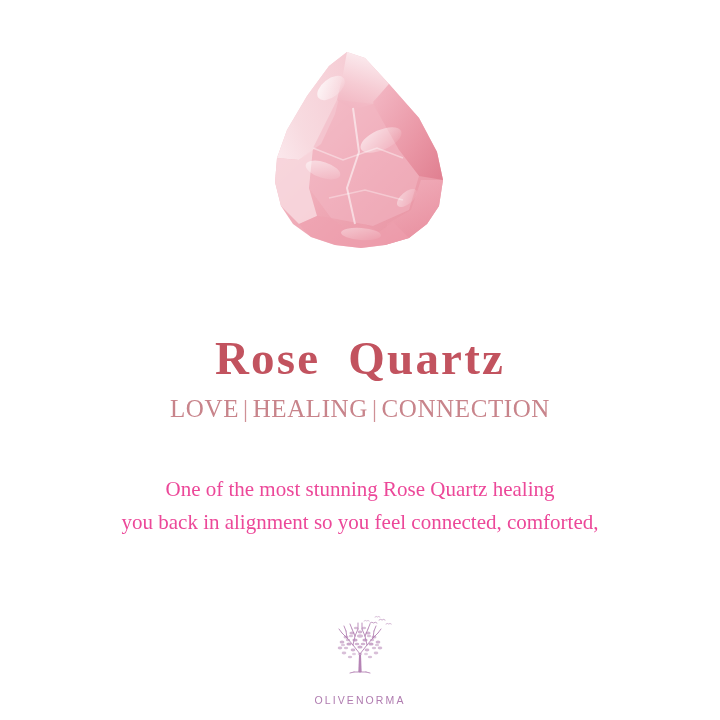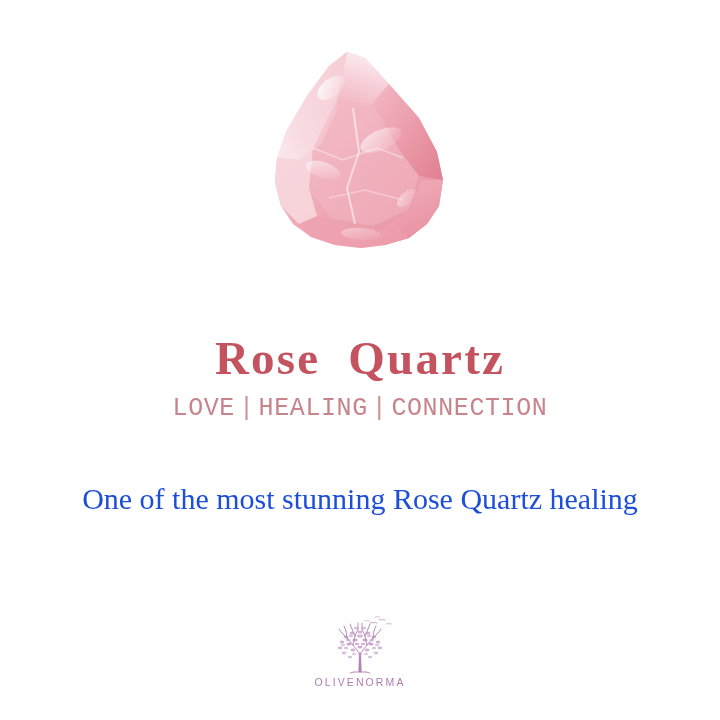--- a/index.html
+++ b/index.html
@@ -58,44 +58,44 @@
     white-space: nowrap;
   }
 
   
   #subtitle {
     position: absolute;
     top: 395px;
     left: 0;
     width: 720px;
     text-align: center;
-    font-family: Liberation Mono, monospace;
+    font-family: Liberation Serif, serif;
     font-size: 25px;
     font-weight: 400;
     letter-spacing: 0.6px;
     color: #c8848b;
     line-height: 1.1;
     white-space: nowrap;
   }
   #subtitle .sep {
     color: #cf9096;
     padding: 0 4px;
   }
 
   
   #body-copy {
     position: absolute;
     top: 452px;
     left: 18px;
     width: 684px;
     text-align: center;
     font-family: "Liberation Serif", serif;
-    font-size: 30px;
+    font-size: 21px;
     font-weight: 400;
-    color: #1d4ed8;
+    color: #ec4899;
     line-height: 33px;
   }
   #body-copy .ln {
     display: block;
     white-space: nowrap;
   }
 
   
   #logo {
     position: absolute;
@@ -103,21 +103,21 @@
     left: 0;
     width: 720px;
     display: flex;
     flex-direction: column;
     align-items: center;
   }
   #logo-mark {
     display: block;
   }
   #logo-word {
-    margin-top: 0;
+    margin-top: 18px;
     font-family: "Liberation Sans", sans-serif;
     font-size: 10.5px;
     font-weight: 400;
     letter-spacing: 2.1px;
     color: #b07cb0;
     white-space: nowrap;
   }
 </style>
 </head>
 <body>
@@ -195,20 +195,21 @@
   </div>
 
   <h1 id="title">Rose Quartz</h1>
 
   <div id="subtitle">
     <span>LOVE</span><span class="sep">|</span><span>HEALING</span><span class="sep">|</span><span>CONNECTION</span>
   </div>
 
   <p id="body-copy">
     <span class="ln">One of the most stunning Rose Quartz healing</span>
+    <span class="ln">you back in alignment so you feel connected, comforted,</span>
   </p>
 
   <div id="logo">
     <svg id="logo-mark" width="70" height="62" viewBox="0 0 70 62">
       <g stroke="#b07cb0" stroke-width="0.85" fill="none" stroke-linecap="round">
 
         <path d="M35 58 L35 40"></path>
         <path d="M35 40 L28 31 M35 40 L42 31"></path>
         <path d="M28 31 L22 24 M28 31 L30 22"></path>
         <path d="M42 31 L48 24 M42 31 L40 22"></path>

